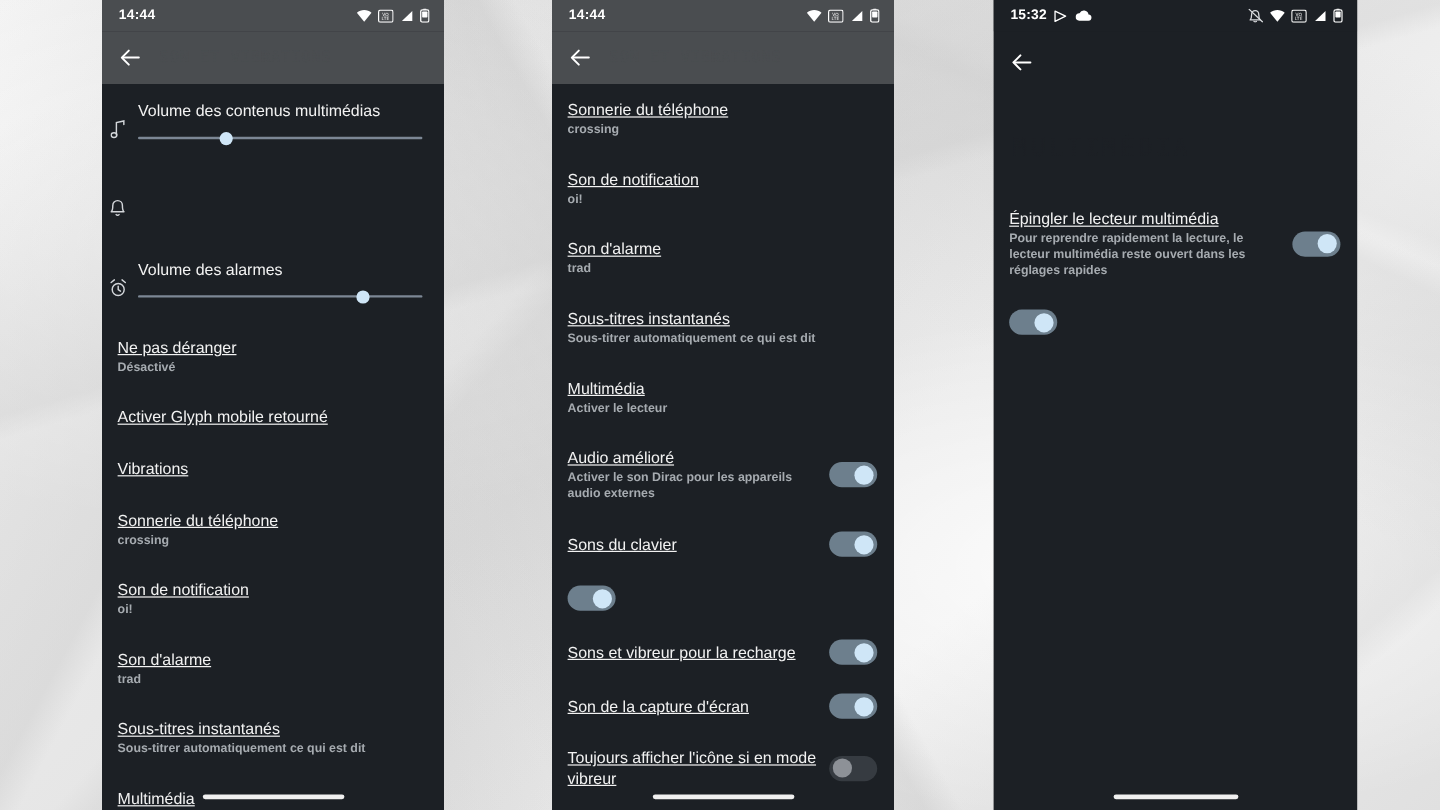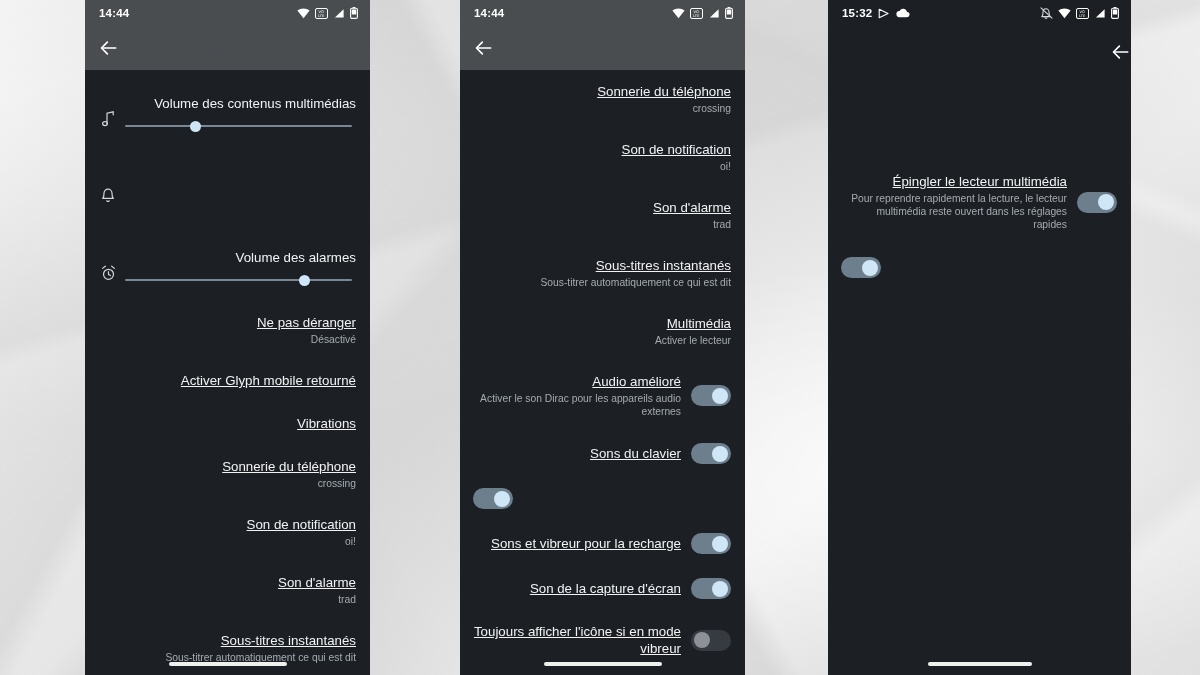--- a/index.html
+++ b/index.html
@@ -35,21 +35,20 @@
     pointer-events: none;
   }
 
   
   .phone {
     position: absolute;
     top: 0; height: 675px;
     background: #1c2025;
     overflow: hidden;
     color: #fff;
-    text-align: right;
   }
   #phone1 { left: 85px;  width: 285px; }
   #phone2 { left: 460px; width: 285px; }
   #phone3 { left: 828px; width: 303px; }
 
   
   .statusbar {
     height: 26px;
     display: flex; align-items: center;
     justify-content: space-between;
@@ -98,23 +97,22 @@
       repeating-linear-gradient(90deg,  rgba(74,77,80,.9) 0px, rgba(74,77,80,.9) 1px, rgba(0,0,0,0) 1px, rgba(0,0,0,0) 2.4px);
   }
 
   
   .body { position: relative; }
 
   
   .slider-row {
     display: flex;
     align-items: flex-start;
-    padding: 14px 14px 10px 10px;
+    padding: 14px 14px 10px 0;
     min-height: 66px;
-    margin-top: 11px;
   }
   .slider-ico {
     width: 26px; flex: 0 0 26px;
     display: flex; align-items: center; justify-content: center;
     padding-top: 16px;
     opacity: .92;
   }
   .slider-main { flex: 1 1 auto; padding-left: 4px; }
   .slider-label {
     font-size: 13.3px;
@@ -154,20 +152,21 @@
     font-size: 13.3px;
     line-height: 17px;
     color: #f2f2f2;
     text-decoration: underline;
   }
   .row-sub {
     font-size: 10.3px;
     line-height: 13px;
     color: #a6abb0;
     margin-top: 2px;
+    font-weight: bold;
   }
 
   
   .switch {
     position: relative;
     flex: 0 0 auto;
     width: 40px; height: 21px;
     border-radius: 11px;
     background: #6d7f8d;
     cursor: pointer;

